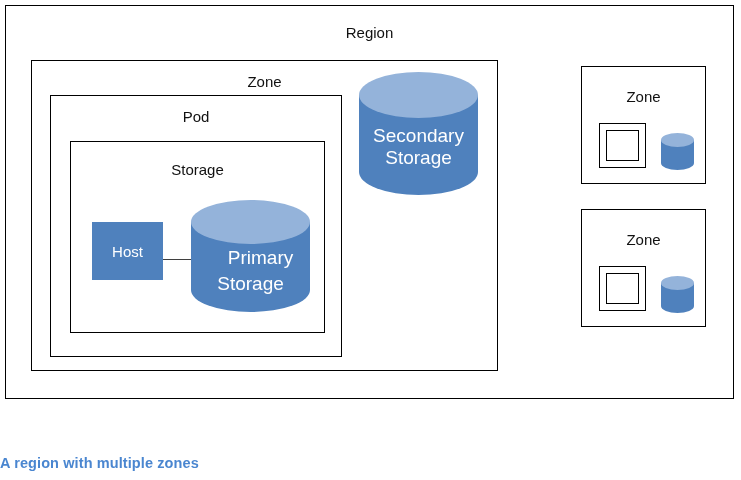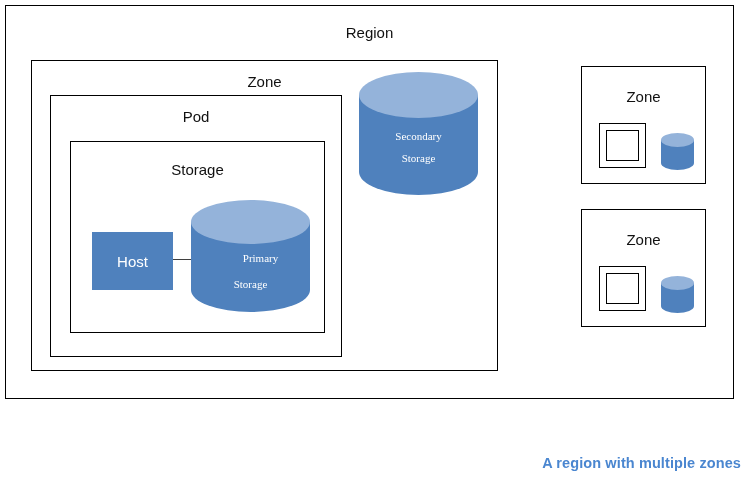--- a/index.html
+++ b/index.html
@@ -44,25 +44,24 @@
     width: 100%;
     height: 100%;
     overflow: visible;
   }
   .cyl-label {
     position: absolute;
     left: 0;
     right: 0;
     text-align: center;
     color: #ffffff;
-    font-size: 11px;
+    font-size: 19px;
     line-height: 20px;
     white-space: nowrap;
     pointer-events: none;
-    font-family: Liberation Serif, serif;
   }
   
   .solid-rect {
     position: absolute;
     background: #4f81bd;
     display: flex;
     align-items: center;
     justify-content: center;
     color: #ffffff;
     font-size: 15px;
@@ -85,21 +84,21 @@
     position: absolute;
     border: 1.6px solid #000000;
     box-sizing: border-box;
     background: transparent;
   }
   
   .caption {
     position: absolute;
     left: 0;
     right: 0;
-    text-align: right;
+    text-align: left;
     font-size: 14.5px;
     font-weight: bold;
     color: #4a86d0;
     letter-spacing: 0.1px;
     white-space: nowrap;
   }
 </style>
 </head>
 <body>
 
@@ -116,21 +115,21 @@
   <div class="box" style="left:50px; top:95px; width:292px; height:262px;">
     <div class="box-label" style="top:13px;text-align:center;">Pod</div>
   </div>
 
   <div class="box" style="left:70px; top:141px; width:255px; height:192px;">
     <div class="box-label" style="top:20px;">Storage</div>
   </div>
 
   <div class="connector" style="left:163px; top:259px; width:35px;"></div>
 
-  <div class="solid-rect" style="left:92px; top:232px; width:81px; height:58px;">Host</div>
+  <div class="solid-rect" style="left:92px; top:222px; width:71px; height:58px;">Host</div>
 
   <div class="cyl" style="left:191px; top:200px; width:119px; height:112px;">
     <svg viewBox="0 0 119 112" preserveAspectRatio="none">
       <path d="M0,22 L0,90 A59.5,22 0 0,0 119,90 L119,22 Z" fill="#4f81bd"></path>
       <ellipse cx="59.5" cy="22" rx="59.5" ry="22" fill="#94b3da"></ellipse>
     </svg>
     <div class="cyl-label" style="top:48px;margin-left:20px;">Primary</div>
     <div class="cyl-label" style="top:74px;">Storage</div>
   </div>
 

